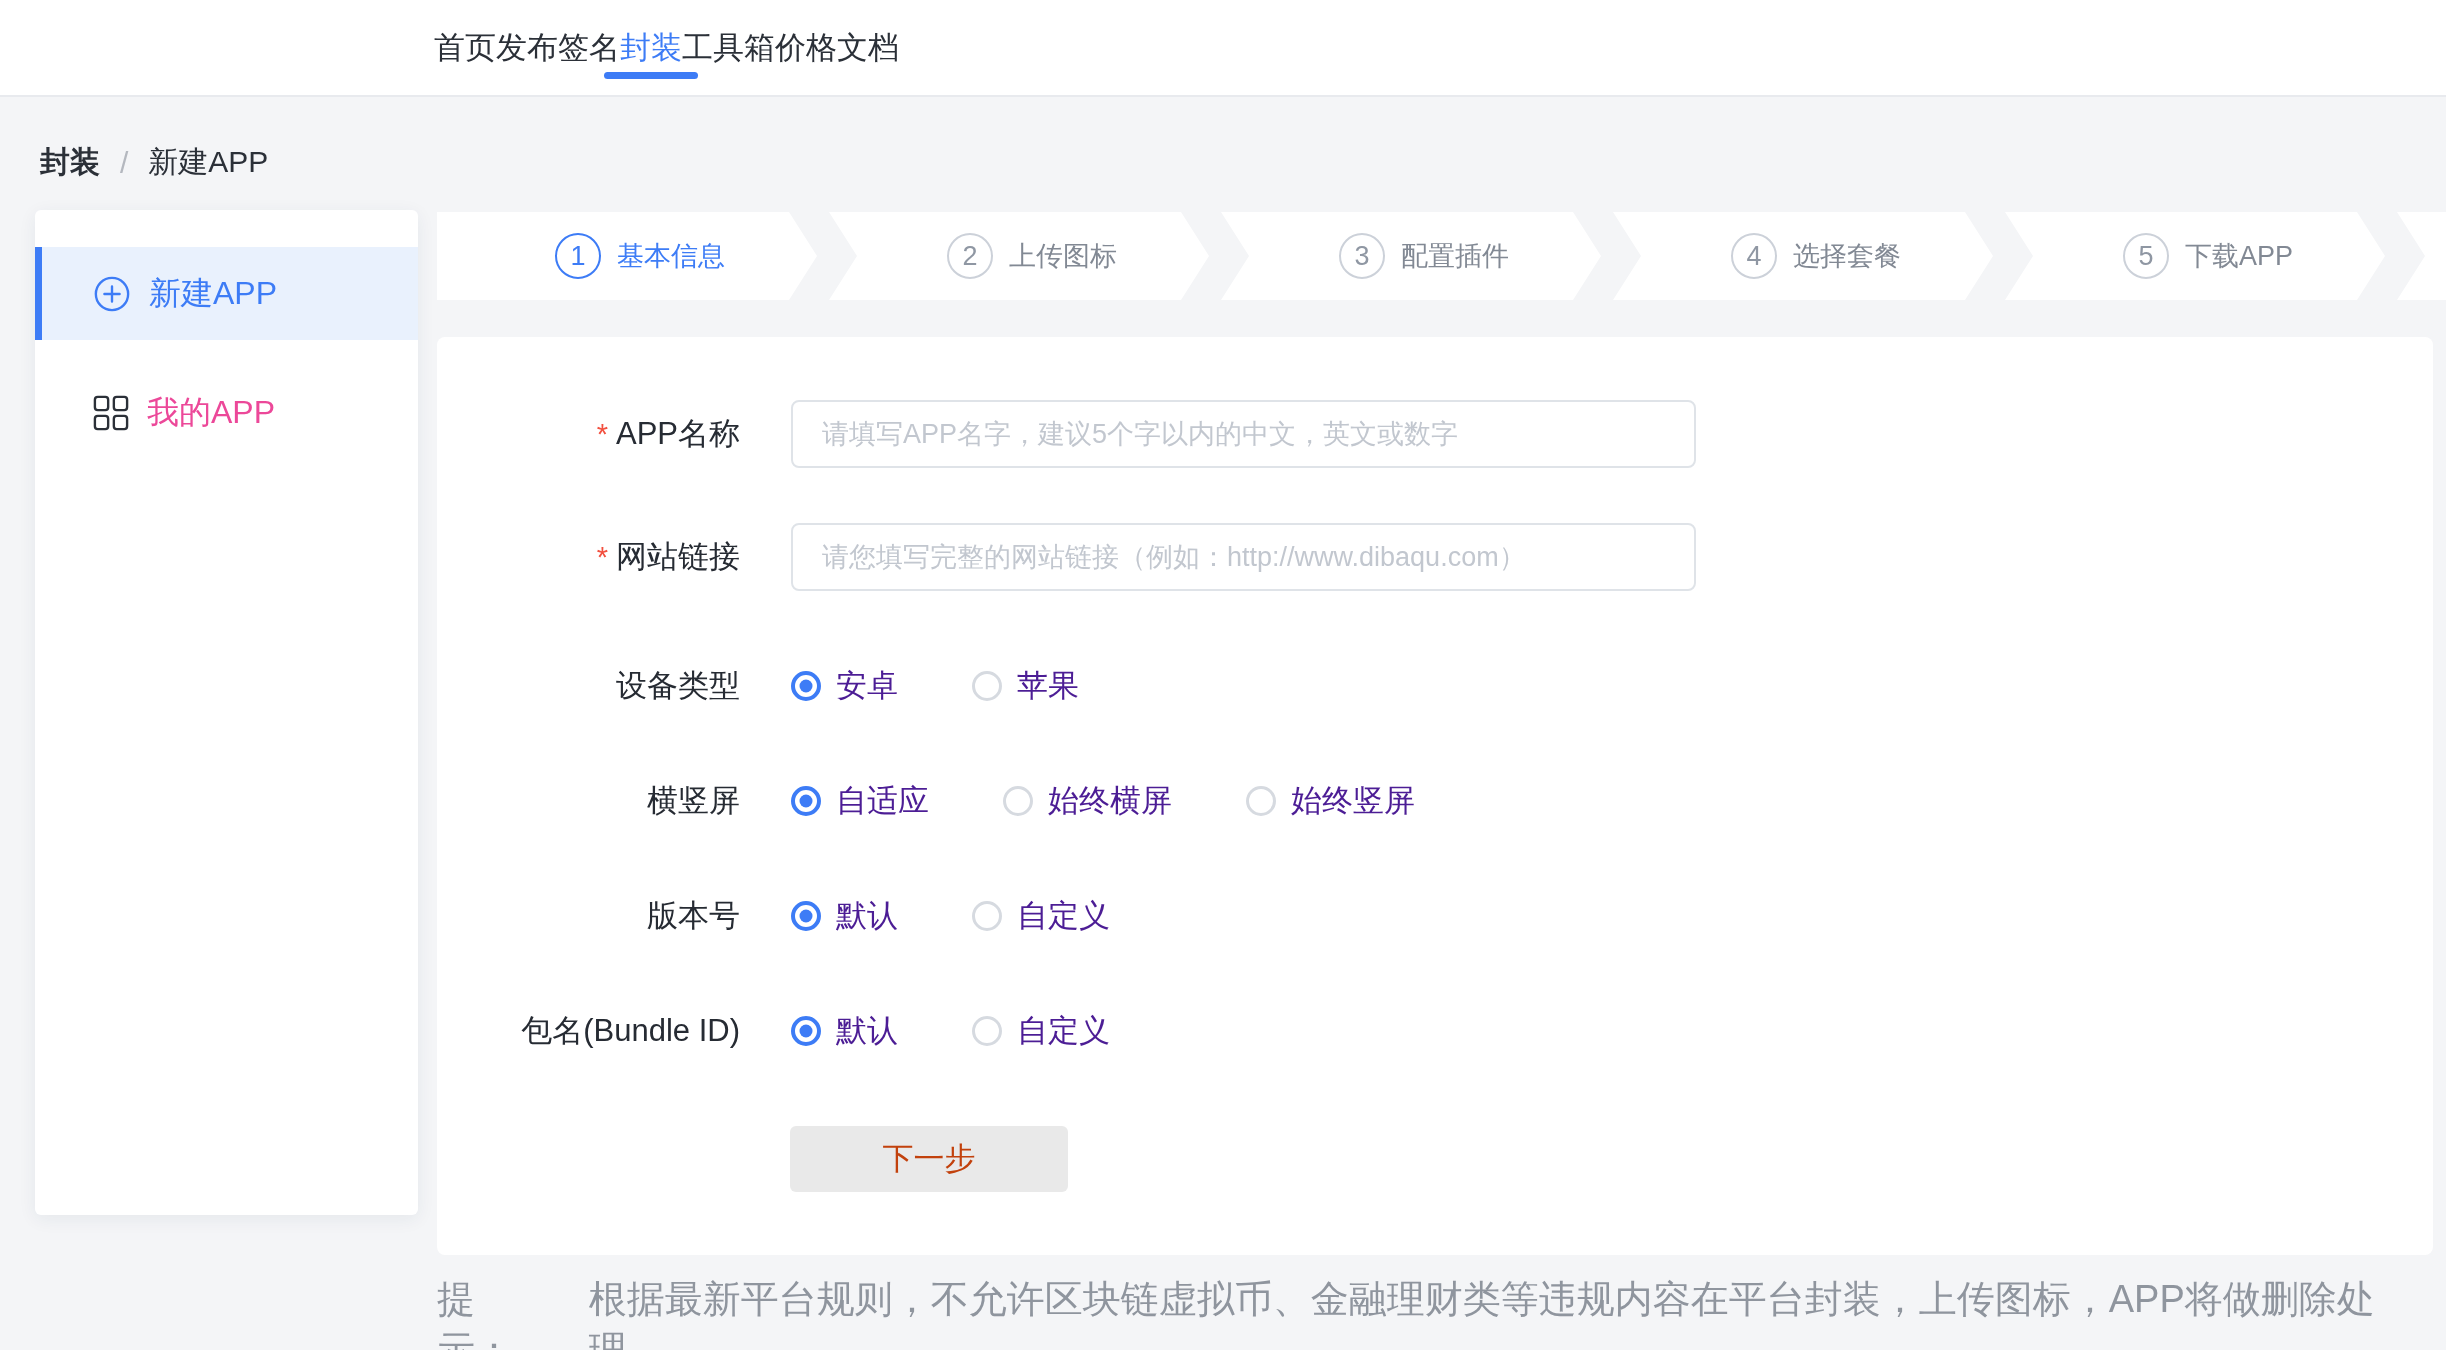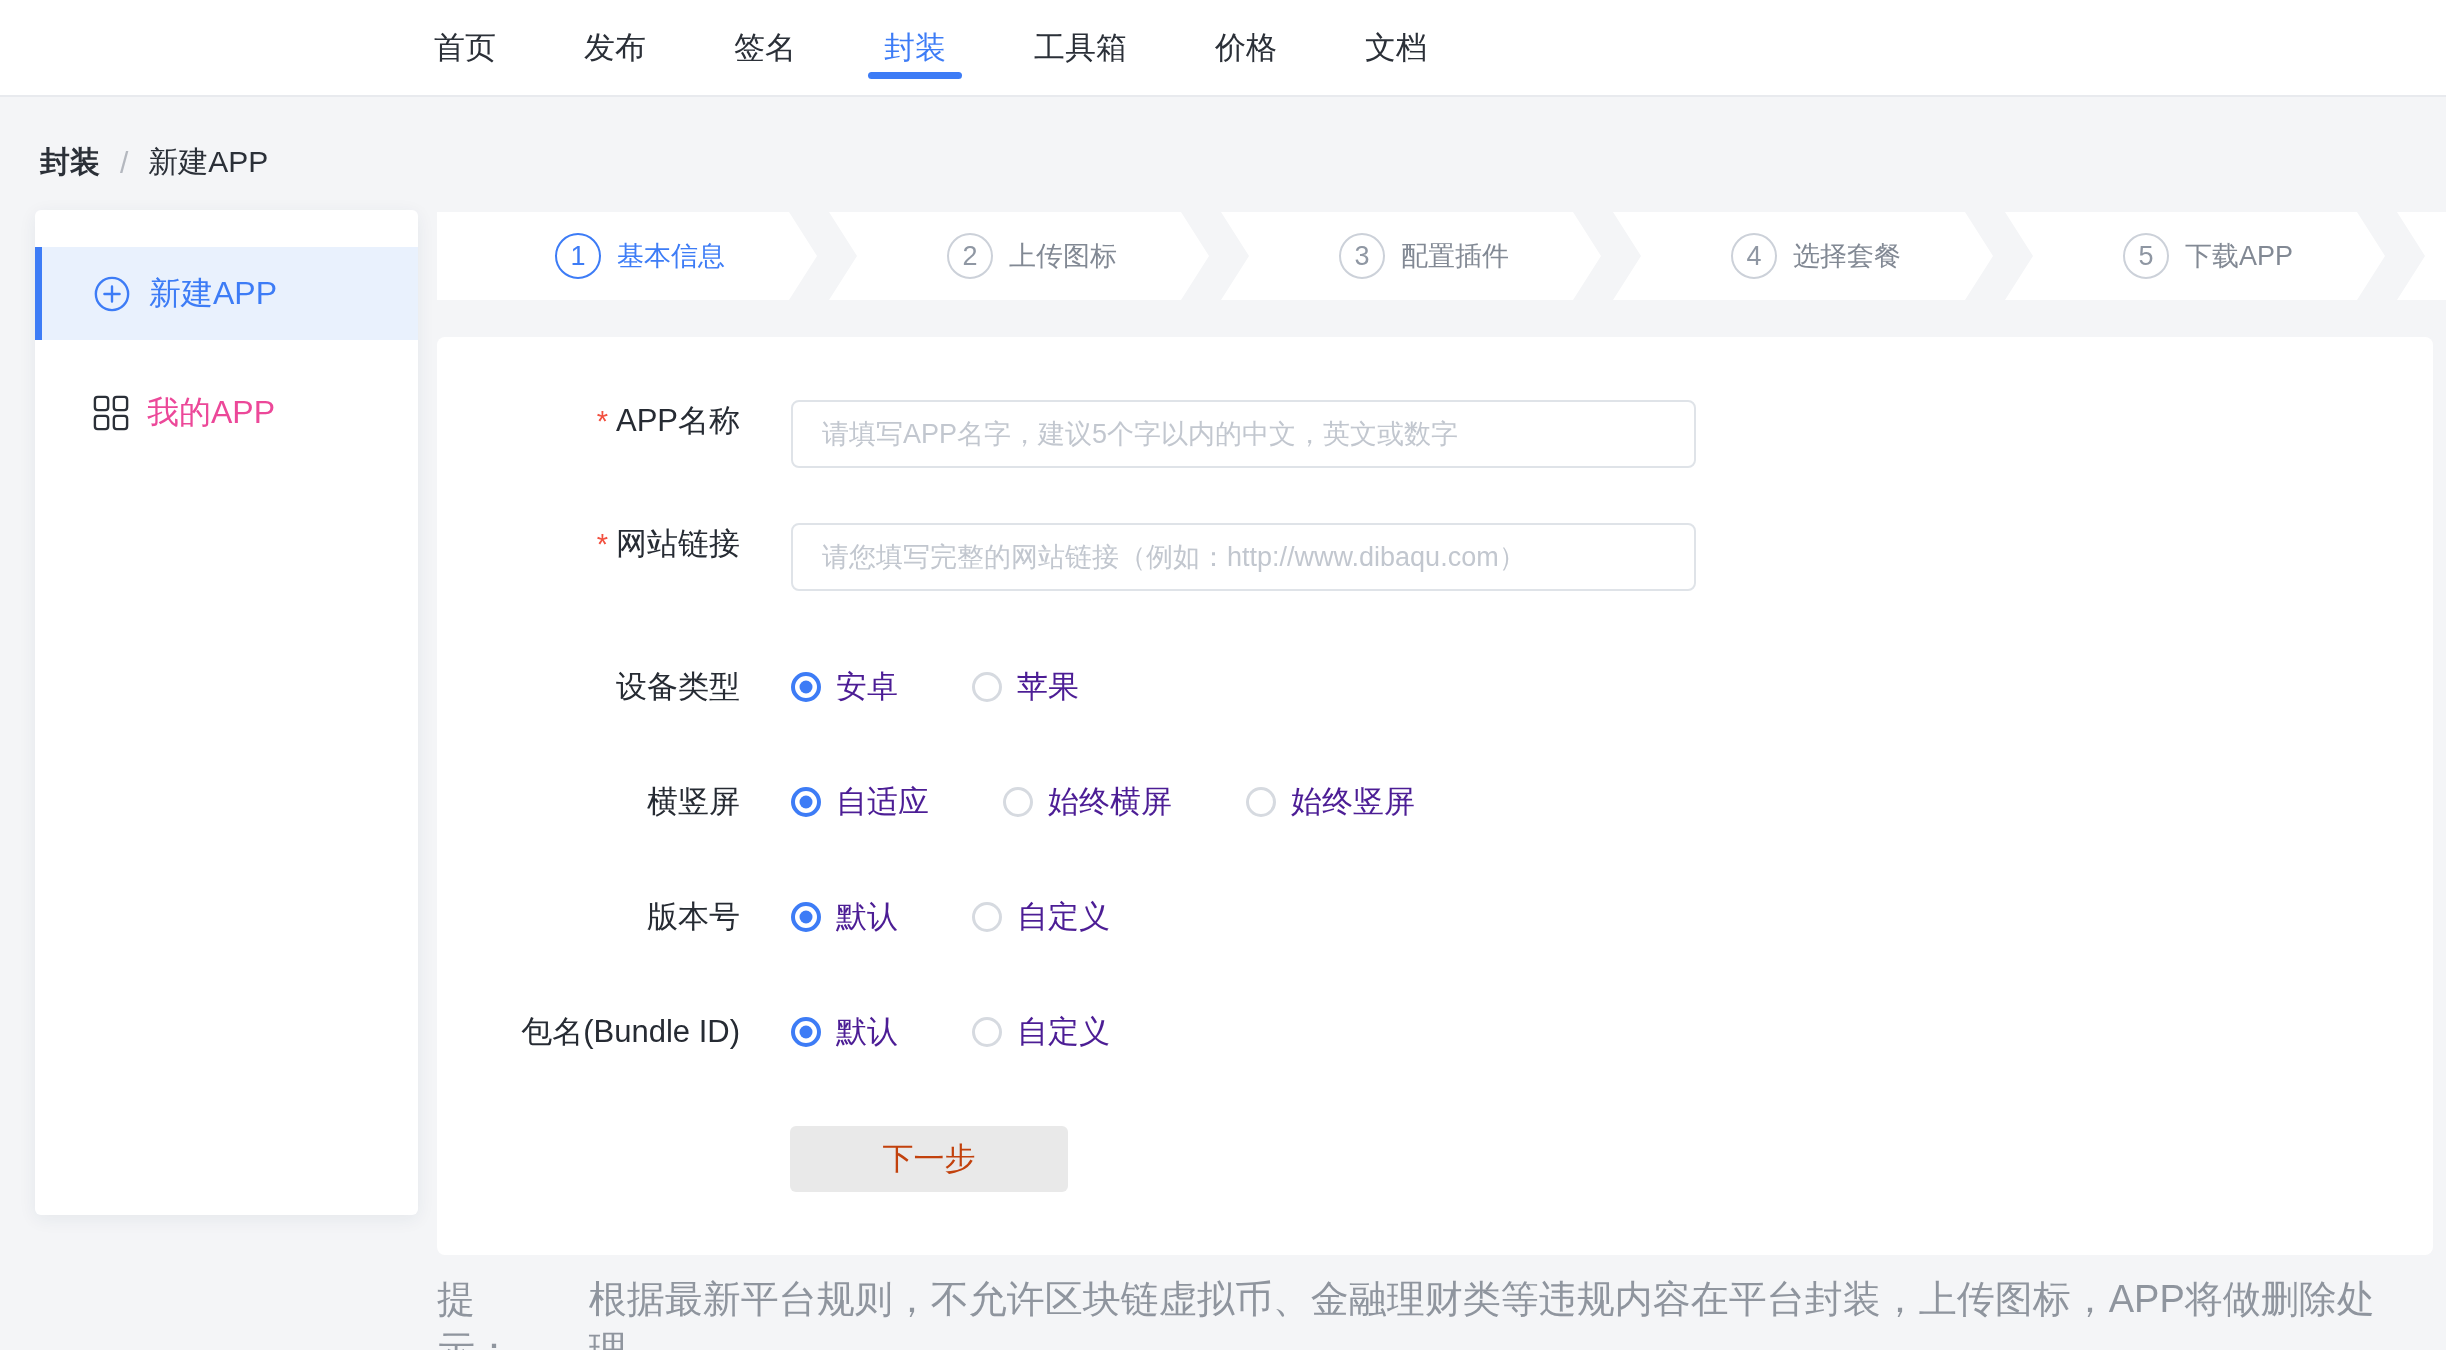--- a/index.html
+++ b/index.html
@@ -9,21 +9,21 @@
     font-family:"Liberation Sans","DejaVu Sans",sans-serif;
     color:#2b3038;
     overflow:hidden;
     position:relative;
   }
 
   
   .topnav {
     position:absolute; left:0; top:0; width:2446px; height:97px;
     background:#ffffff; border-bottom:2px solid #e8eaee;
-    display:flex; align-items:stretch; padding-left:434px; gap:88px;
+    display:flex; align-items:stretch; padding-left:434px; 
   }
   .nav-item {
     display:flex; align-items:center; height:100%;
     font-size:31px; color:#2b3038; cursor:pointer; position:relative;
     white-space:nowrap;
   }
   .nav-item.active { color:#3d7cf6; }
   .nav-item.active::after {
     content:""; position:absolute; left:-16px; right:-16px; bottom:16px;
     height:7px; background:#3d7cf6; border-radius:4px;
@@ -81,21 +81,21 @@
   }
   .step-label { font-size:27px; color:#82899400; color:#828994; white-space:nowrap; }
   .step.active .step-num { border-color:#3d7cf6; color:#3d7cf6; }
   .step.active .step-label { color:#3d7cf6; }
 
   
   .panel {
     position:absolute; left:437px; top:337px; width:1996px; height:918px;
     background:#ffffff; border-radius:8px; padding-top:63px;
   }
-  .frow { display:flex; align-items:flex-start; }
+  .frow { display:flex; align-items:center; }
   .frow.input-row { height:68px; }
   .frow.radio-row { height:40px; }
   .mb-a { margin-bottom:55px; }
   .mb-b { margin-bottom:75px; }
   .flabel {
     width:303px; flex-shrink:0; text-align:right;
     font-size:31px; color:#262b33; white-space:nowrap;
   }
   .req { color:#f2503f; margin-right:8px; font-size:29px; }
   .fcontrol { margin-left:51px; display:flex; align-items:center; }

